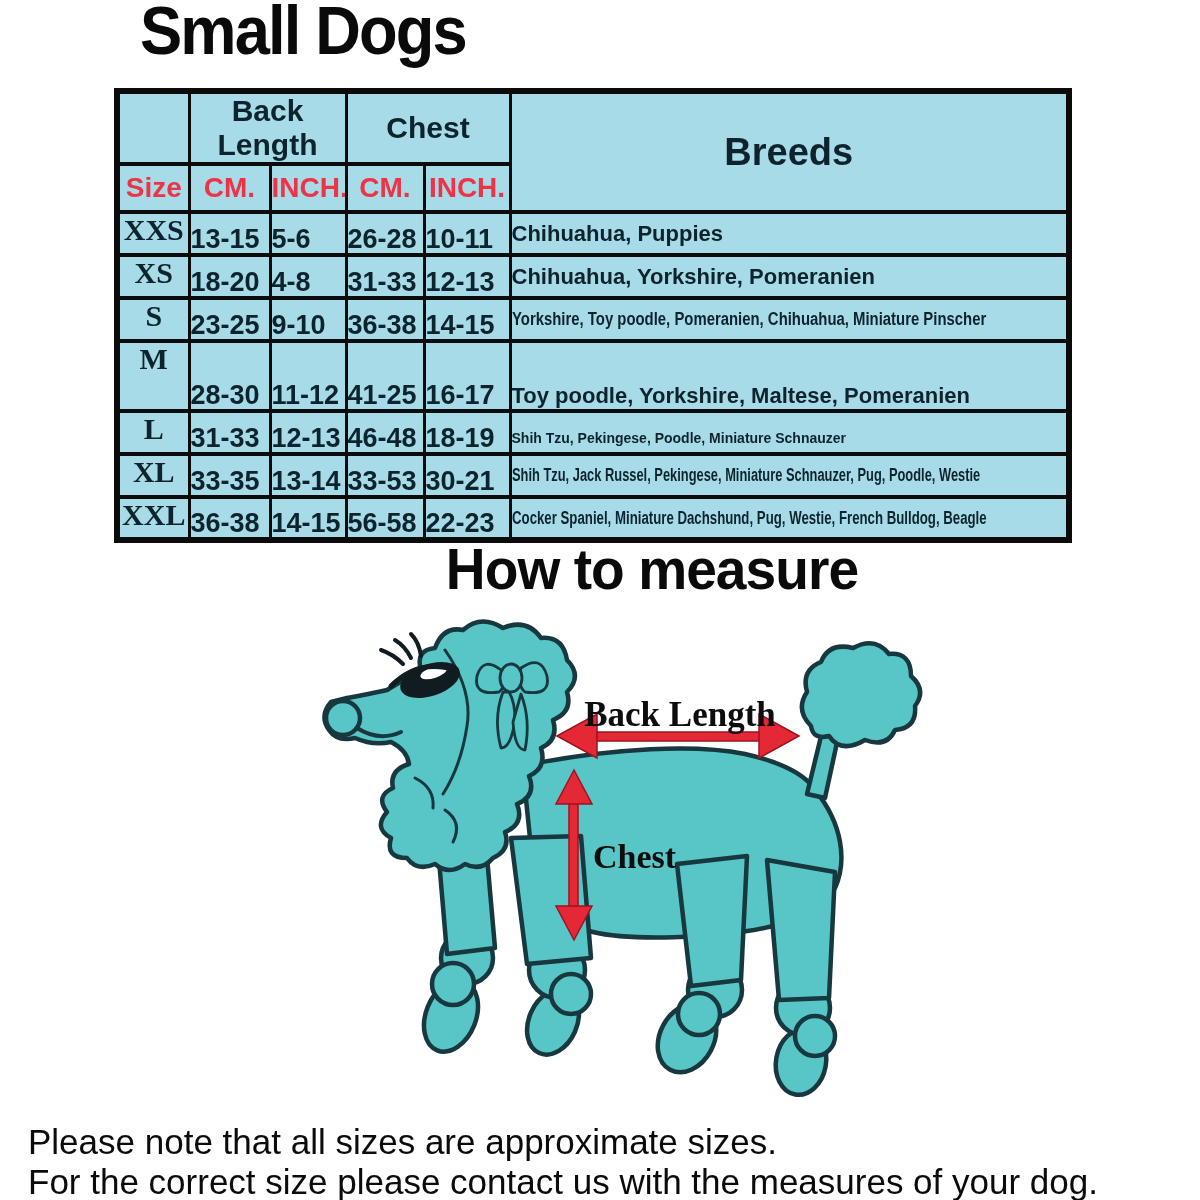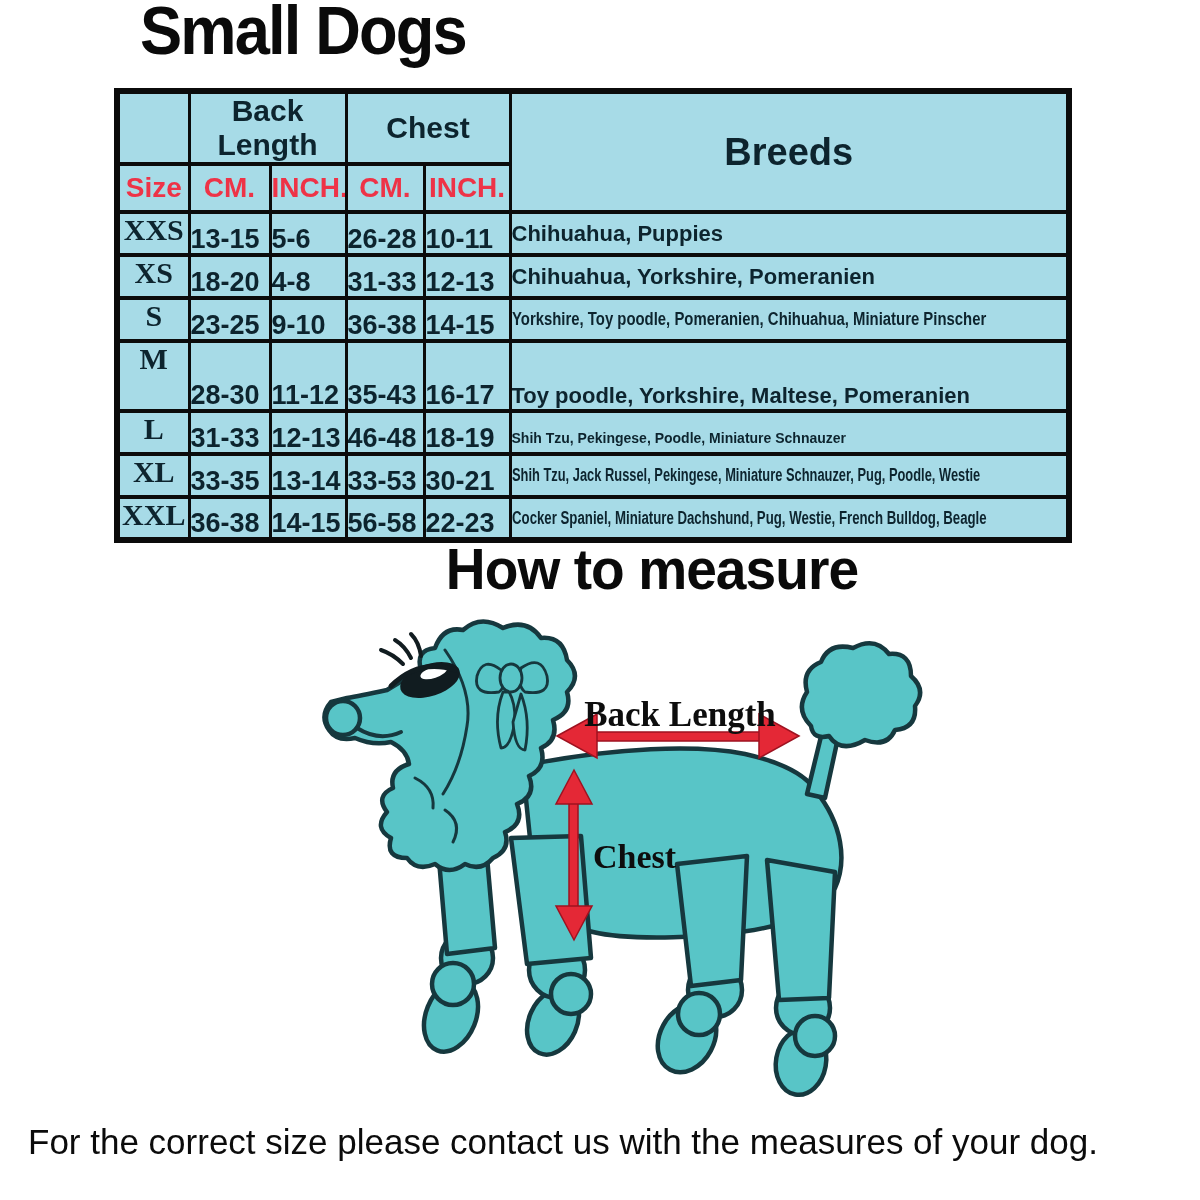--- a/index.html
+++ b/index.html
@@ -99,21 +99,21 @@
           <td class="num-cell">23-25</td>
           <td class="num-cell">9-10</td>
           <td class="num-cell">36-38</td>
           <td class="num-cell">14-15</td>
           <td class="breeds-cell"><span style="font-size: 18px; transform: scaleX(0.827);">Yorkshire, Toy poodle, Pomeranien, Chihuahua, Miniature Pinscher</span></td>
         </tr>
         <tr class="data-row">
           <td class="size-cell">M</td>
           <td class="num-cell">28-30</td>
           <td class="num-cell">11-12</td>
-          <td class="num-cell">35-43</td>
+          <td class="num-cell">41-25</td>
           <td class="num-cell">16-17</td>
           <td class="breeds-cell"><span style="font-size: 22px; margin-top: 40px;">Toy poodle, Yorkshire, Maltese, Pomeranien</span></td>
         </tr>
         <tr class="data-row">
           <td class="size-cell">L</td>
           <td class="num-cell">31-33</td>
           <td class="num-cell">12-13</td>
           <td class="num-cell">46-48</td>
           <td class="num-cell">18-19</td>
           <td class="breeds-cell"><span style="font-size: 14px; margin-top: 12px;">Shih Tzu, Pekingese, Poodle, Miniature Schnauzer</span></td>
@@ -232,14 +232,15 @@
       <polygon points="279,342 261,308 297,308"></polygon>
     </g>
   </g>
   <g font-family="'Liberation Serif',serif" font-weight="bold" fill="#0d0d0d">
     <text x="385" y="128" font-size="35" text-anchor="middle">Back Length</text>
     <text x="298" y="270" font-size="34" text-anchor="start">Chest</text>
   </g>
 </svg>
 
 <div class="note">
+  <div>Please note that all sizes are approximate sizes.</div>
   <div>For the correct size please contact us with the measures of your dog.</div>
 </div>
 
 </body></html>

